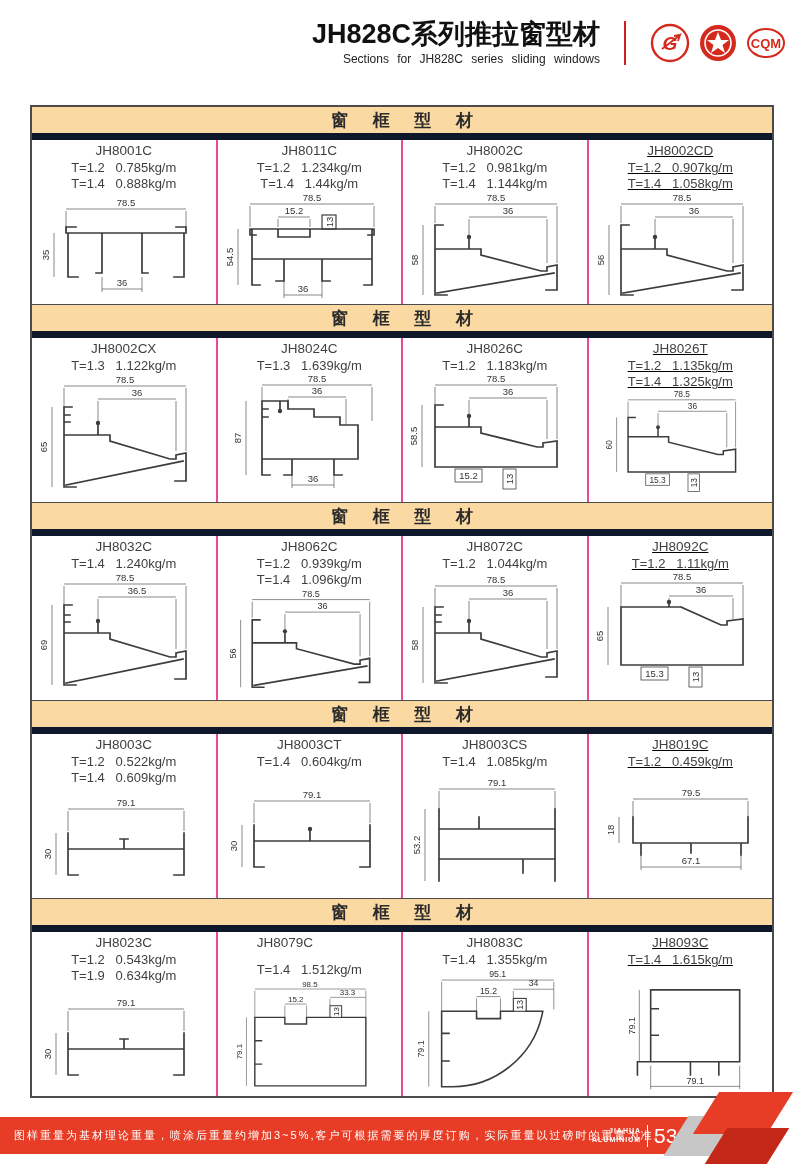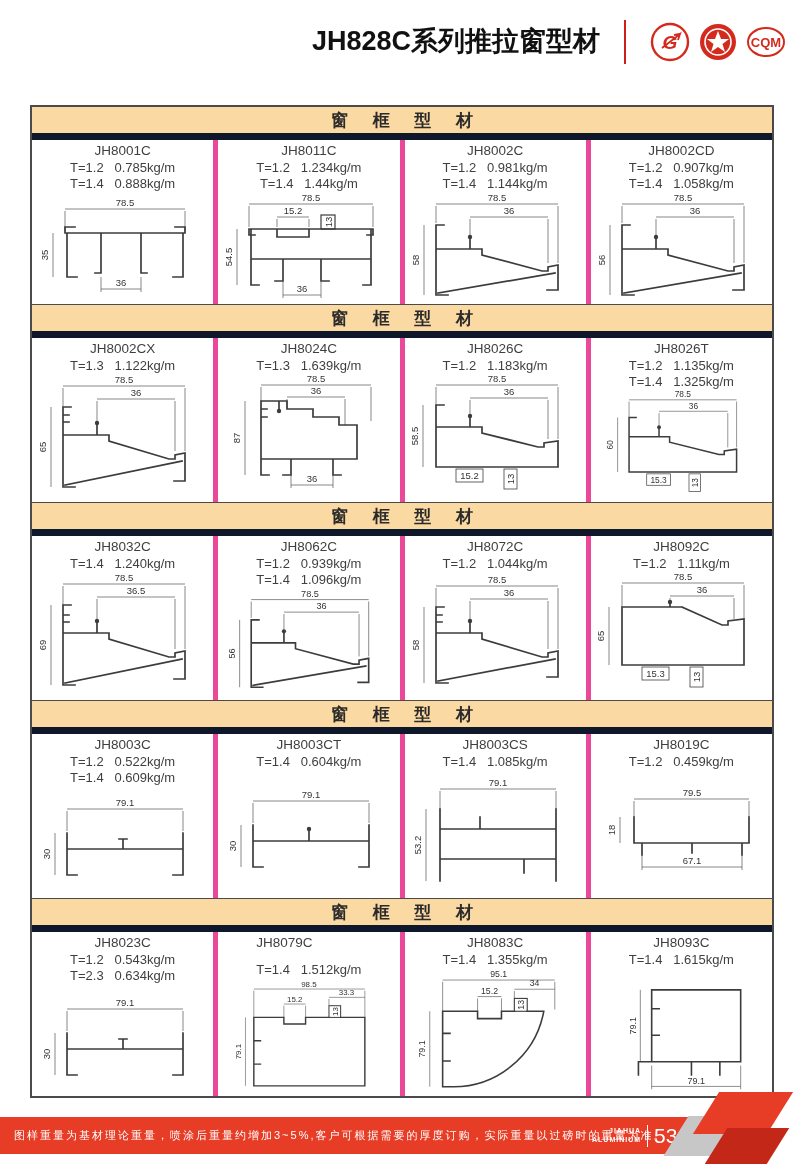--- a/index.html
+++ b/index.html
@@ -13,22 +13,22 @@
   .header-divider{width:2px;height:44px;background:#cf1f1a;}
   .logo-row{display:flex;gap:8px;align-items:center;}
   .logo{width:40px;height:40px;}
 
   
   .catalog{position:absolute;left:30px;top:105px;width:740px;border:2px solid #4b4b4b;}
   .section-header{height:26px;background:#fbd9a3;border-bottom:7px solid #0f172a;display:flex;align-items:center;justify-content:center;}
   .section-header.not-first{border-top:1px solid #4b4b4b;}
   .section-title{font-size:17px;font-weight:bold;color:#2b2b2b;letter-spacing:10px;text-indent:10px;}
   .section-row{display:flex;height:164px;}
-  .cell{flex:1 1 0;border-right:5px solid #ec4899;display:flex;flex-direction:column;align-items:center;padding-top:3px;overflow:hidden;}
-  .cell:last-child{border-right:none;}
+  .cell{flex:1 1 0;border-right:2px solid #ec4899;display:flex;flex-direction:column;align-items:center;padding-top:3px;overflow:hidden;}
+  .cell:last-child{border-right:none;text-decoration:underline;}
   .code{font-size:13.5px;color:#3f3f3f;line-height:1.25;}
   .wt{font-size:13px;color:#3f3f3f;line-height:1.25;white-space:pre;}
   .headline{display:flex;gap:10px;align-items:baseline;flex-direction:column;}
   svg.draw{display:block;margin-top:1px;}
   .p{fill:none;stroke:#3c3c3c;stroke-width:1.7;stroke-linecap:square;}
   .p2{fill:none;stroke:#3c3c3c;stroke-width:1.2;}
   .dl{stroke:#555;stroke-width:0.7;}
   .db{fill:none;stroke:#555;stroke-width:0.9;}
   .dt{font-size:9.5px;fill:#333;font-family:"Liberation Sans",sans-serif;}
   .nd{fill:#3c3c3c;}
@@ -45,20 +45,21 @@
   .deco-red{left:706px;top:1092px;width:74px;height:42px;background:#e73c26;}
   .deco-gray{left:676px;top:1116px;width:64px;height:40px;background:#c7c7c7;}
   .deco-dark{left:716px;top:1128px;width:62px;height:36px;background:#c32718;}
 </style>
 </head>
 <body>
 
 <div class="page-header">
   <div class="title-block">
     <div class="page-title">JH828C系列推拉窗型材</div>
+    <div class="page-subtitle">Sections for JH828C series sliding windows</div>
   </div>
   <div class="header-divider"></div>
   <div class="logo-row">
     <svg class="logo" viewBox="0 0 40 40">
       <circle cx="20" cy="20" r="18" fill="none" stroke="#d42a1d" stroke-width="2.4"></circle>
       <text x="20" y="27" text-anchor="middle" font-size="19" font-weight="bold" font-style="italic" fill="#d42a1d" font-family="Liberation Sans,sans-serif">G</text>
       <path d="M12,26 L30,12 l-2,6 m2,-6 l-6,1" stroke="#d42a1d" stroke-width="1.8" fill="none"></path>
     </svg>
     <svg class="logo" viewBox="0 0 40 40">
       <circle cx="20" cy="20" r="18" fill="#d42a1d"></circle>
@@ -415,21 +416,21 @@
   </div>
 
   <div class="section-header not-first">
     <span class="section-title">窗 框 型 材</span>
   </div>
   <div class="section-row">
 
     <div class="cell">
       <div class="code">JH8023C</div>
       <div class="wt">T=1.2   0.543kg/m</div>
-      <div class="wt">T=2.3   0.634kg/m</div>
+      <div class="wt">T=1.9   0.634kg/m</div>
       <svg class="draw" width="175" height="100" viewBox="0 0 175 100">
         <line class="dl" x1="32" y1="24" x2="148" y2="24"></line>
           <line class="dl" x1="32" y1="26" x2="32" y2="46"></line>
           <line class="dl" x1="148" y1="26" x2="148" y2="46"></line>
         <text class="dt" x="90" y="21" text-anchor="middle">79.1</text>
         <line class="dl" x1="20" y1="48" x2="20" y2="90"></line>
         <text class="dt" text-anchor="middle" transform="rotate(-90 15 69)" x="15" y="69">30</text>
         <path class="p" d="M32,48 V90 H42 M148,48 V90 H138 M32,64 H148 M88,64 V54 M84,54 H92 M85,64 H91"></path>
       </svg>
     </div>

